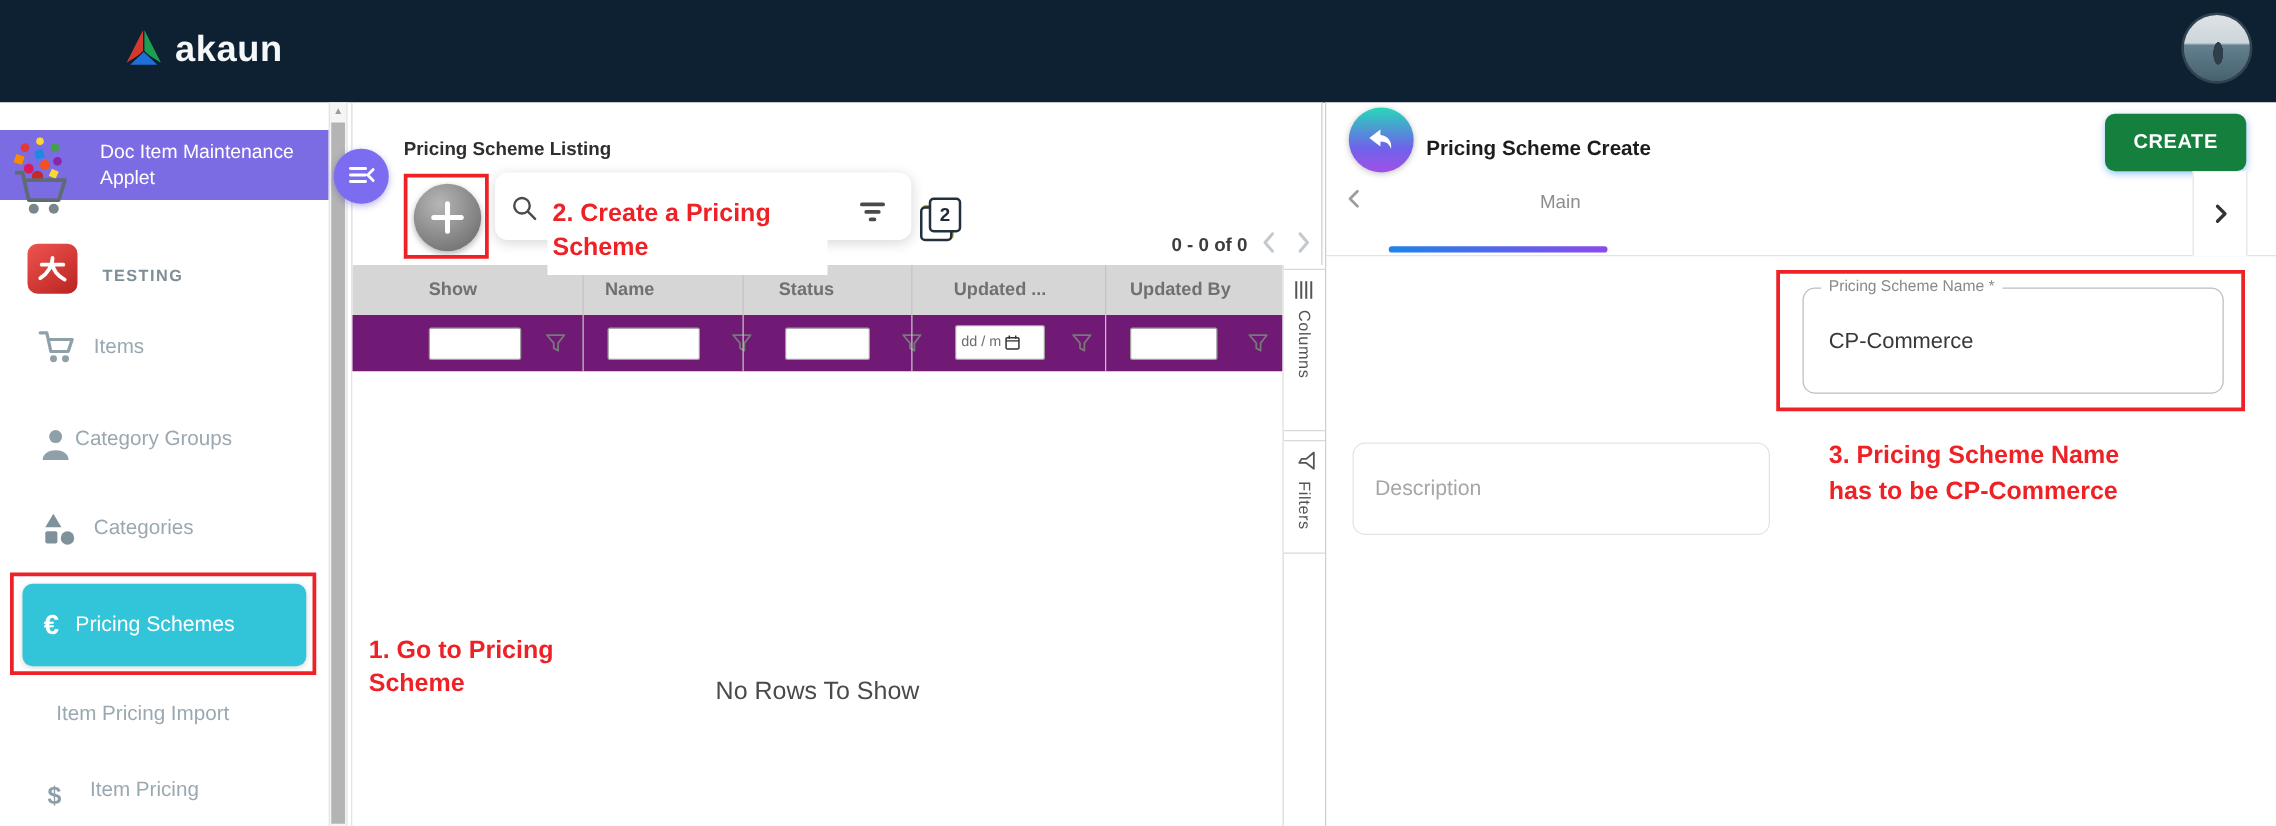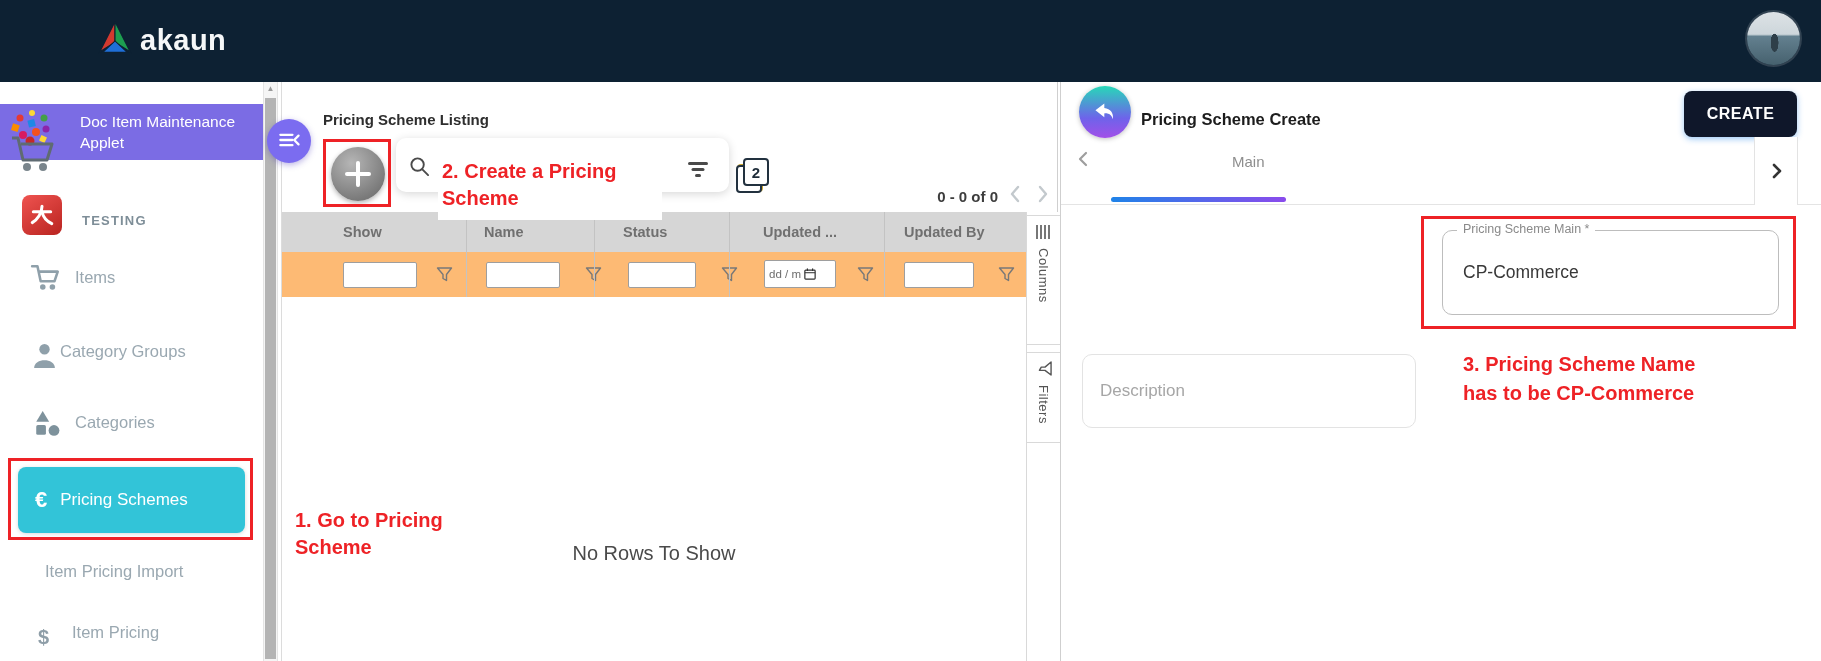--- a/index.html
+++ b/index.html
@@ -83,21 +83,21 @@
 
   #pagination-summary { position:absolute; left:560px; top:106px; width:156px; text-align:right; font-size:15px; font-weight:600; color:#3d3d3d; }
   #page-prev { position:absolute; left:725px; top:102px; }
   #page-next { position:absolute; left:753px; top:102px; }
 
   
   #grid { position:absolute; left:0; top:130px; width:744px; height:449px; background:#fff; }
   #grid-header { position:absolute; left:0; top:0; width:744px; height:40px; background:#d6d6d6; }
   .col-label { position:absolute; top:12px; font-size:14.5px; font-weight:600; color:#707070; white-space:nowrap; }
   #col-0 { left:61px; } #col-1 { left:202px; } #col-2 { left:341px; } #col-3 { left:481px; } #col-4 { left:622px; }
-  #grid-filter-row { position:absolute; left:0; top:40px; width:756px; height:45px; background:#fdba74; }
+  #grid-filter-row { position:absolute; left:0; top:40px; width:756px; height:45px; background:#701a75; }
   .grid-sep { position:absolute; top:0; width:1px; height:85px; background:#c3c3c3; }
   #sep-0 { left:184px; } #sep-1 { left:312px; } #sep-2 { left:447px; } #sep-3 { left:602px; }
   .filter-input { position:absolute; top:10px; height:26px; border:1px solid #9e9e9e; border-radius:2px; background:#fff; font-size:12px; padding:0 4px; outline:none; }
   #fi-0 { left:61px; width:74px; } #fi-1 { left:204px; width:74px; } #fi-2 { left:346px; width:68px; } #fi-4 { left:622px; width:70px; }
   #fi-3 { position:absolute; left:482px; top:8px; width:72px; height:28px; border:1px solid #9e9e9e; border-radius:2px; background:#fff;
     display:flex; align-items:center; padding:0 4px; gap:3px; }
   #fi-3 span { font-size:11.5px; color:#6d6d6d; white-space:nowrap; overflow:hidden; }
   .funnel { position:absolute; top:15px; width:17px; height:15px; }
   #fn-0 { left:154px; } #fn-1 { left:303px; } #fn-2 { left:439px; } #fn-3 { left:575px; } #fn-4 { left:716px; }
 
@@ -115,21 +115,21 @@
   .tool-tab .v-label { writing-mode:vertical-lr; font-size:13px; color:#555; letter-spacing:0.5px; }
   .tool-tab .t-icon { transform:rotate(90deg); width:16px; height:16px; }
 
   
   #create-panel { position:absolute; left:1060px; top:82px; width:761px; height:579px; background:#fff; border-left:1px solid #cfcfcf; }
   #back-btn { position:absolute; left:18px; top:4px; width:52px; height:52px; border-radius:50%;
     background:linear-gradient(180deg,#27d8b8 0%, #6e63ea 62%, #a24fe8 100%);
     display:flex; align-items:center; justify-content:center; box-shadow:0 1px 5px rgba(0,0,0,0.25); }
   #create-title { position:absolute; left:80px; top:28px; font-size:16.5px; font-weight:700; color:#1c1c1c; }
   #create-btn { position:absolute; left:623px; top:9px; width:113px; height:46px; border-radius:8px; border:none;
-    background:#0f172a; color:#fff; font-size:16px; font-weight:700; letter-spacing:0.5px;
+    background:#15803d; color:#fff; font-size:16px; font-weight:700; letter-spacing:0.5px;
     box-shadow:0 2px 6px rgba(33,134,234,0.45); font-family:"Liberation Sans",sans-serif; }
 
   #tabbar { position:absolute; left:0; top:55px; width:761px; height:68px; border-bottom:1px solid #e4e4e4; }
   #tab-prev-icon { position:absolute; left:15px; top:13px; }
   #tab-main-label { position:absolute; left:135px; top:16px; font-size:15px; color:#8e8e8e; font-weight:500;margin-left:36px; }
   #tab-underline { position:absolute; left:50px; top:60px; width:175px; height:5px; border-radius:3px;
     background:linear-gradient(90deg,#1f83e8,#8a4bec); }
   #tab-next-section { position:absolute; left:693px; top:0; width:44px; height:68px; border-left:1px solid #e3e3e3; border-right:1px solid #e3e3e3;
     display:flex; align-items:center; justify-content:center; background:#fff; }
 
@@ -393,21 +393,21 @@
 
         <svg width="15" height="18" viewBox="0 0 15 18">
             <polyline points="5,3 11,9 5,15" fill="none" stroke="#333" stroke-width="2.6" stroke-linecap="round" stroke-linejoin="round"></polyline>
           </svg>
       </span>
     </div>
 
 
     <div id="annot-rect-3"></div>
     <div id="field-name">
-      <span id="field-name-label">Pricing Scheme Main *</span>
+      <span id="field-name-label">Pricing Scheme Name *</span>
       <input id="field-name-input" value="CP-Commerce" style="">
     </div>
 
     <div id="field-desc" class="field">
       <span class="ph">Description</span>
     </div>
 
     <div id="annot-text-3">
       <div>3. Pricing Scheme Name</div>
       <div>has to be CP-Commerce</div>

